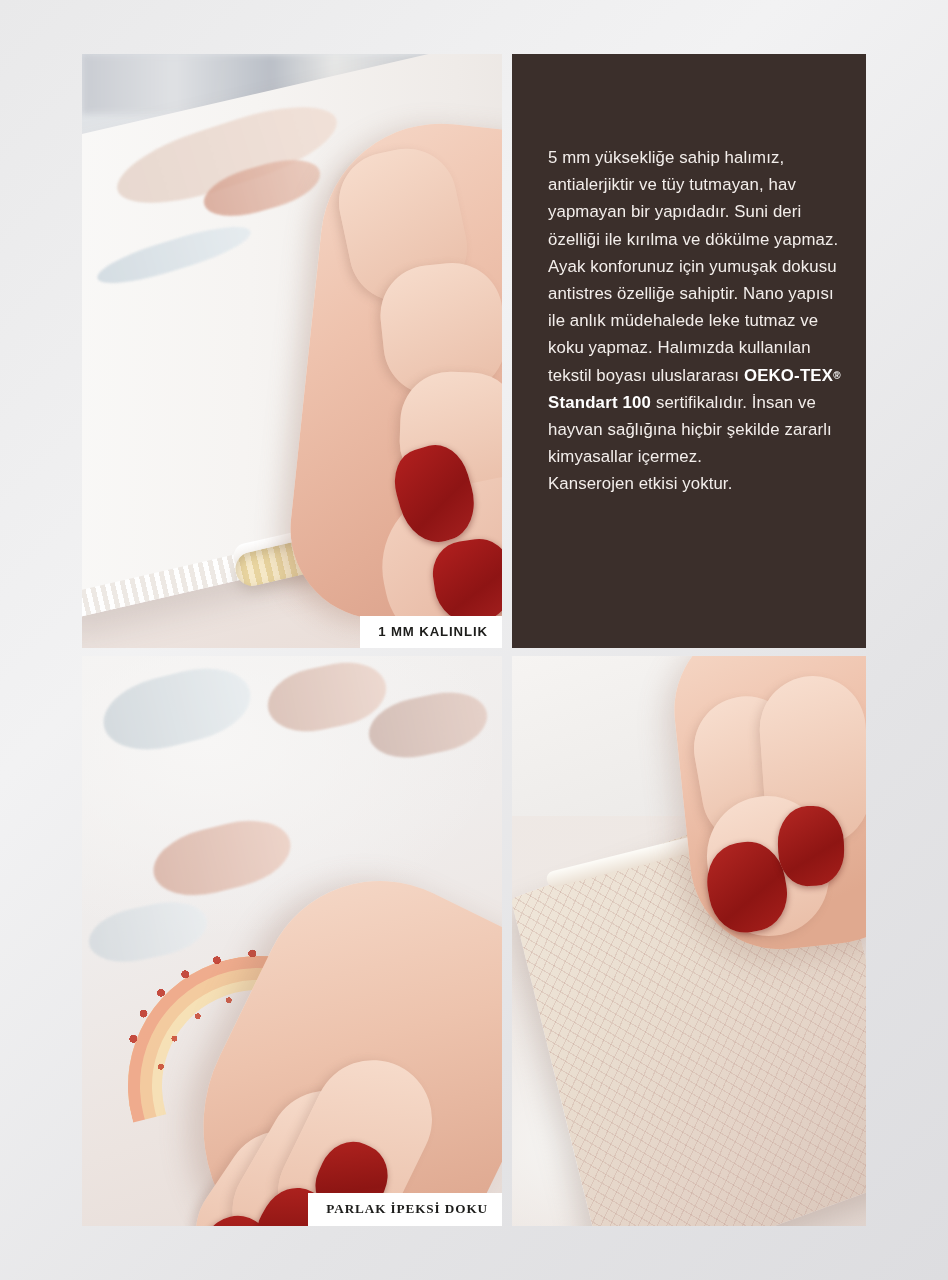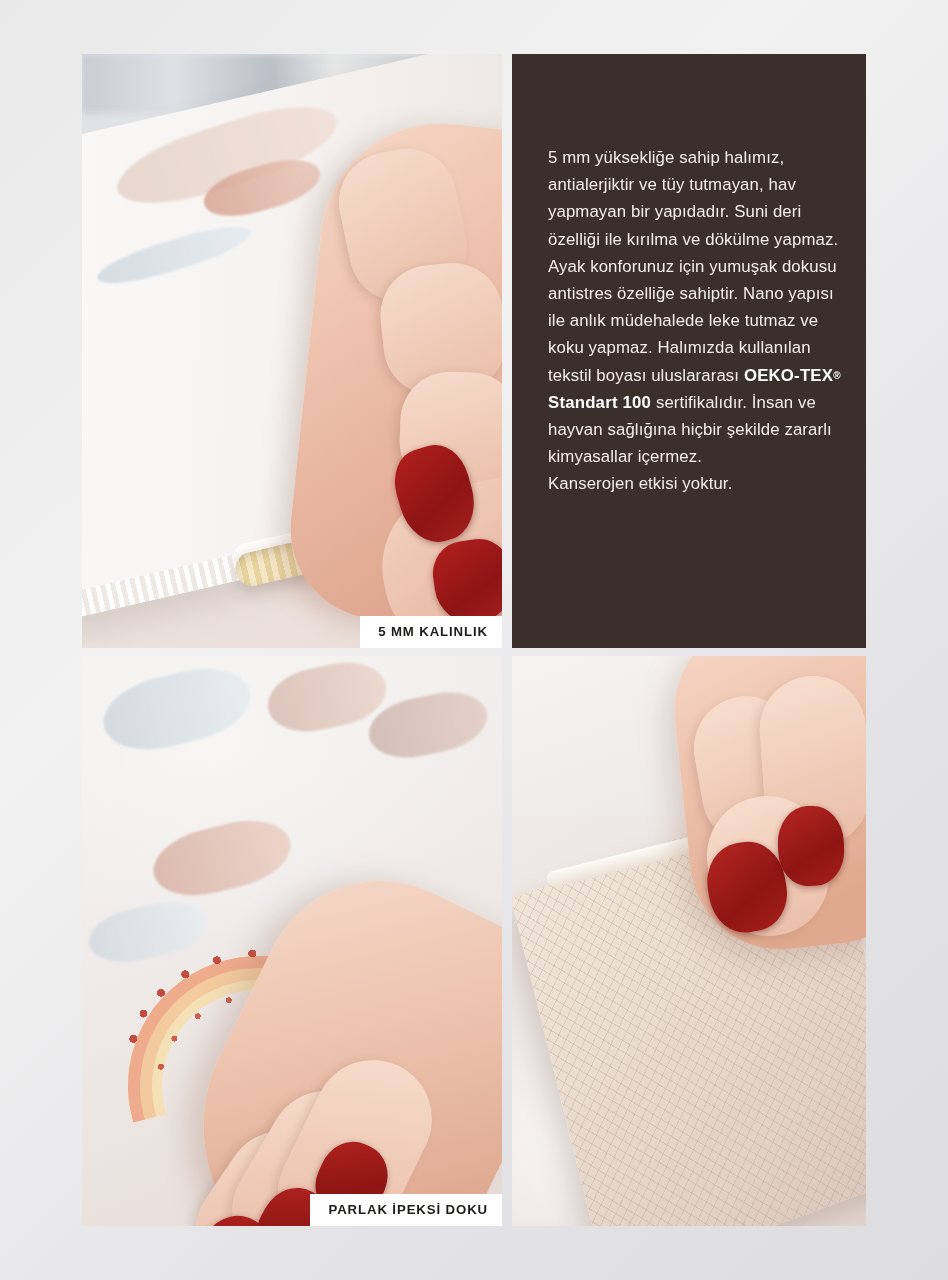--- a/index.html
+++ b/index.html
@@ -168,20 +168,21 @@
     color: #f3eeeb;
   }
   .p2 .copy b { font-weight: 700; color: #ffffff; letter-spacing: .2px; }
   .p2 .copy .reg { font-size: 10px; vertical-align: 2px; }
 
   
   .p3 {
     background:
       radial-gradient(ellipse 420px 280px at 30% 15%, #f7f6f5 0%, rgba(247,246,245,0) 70%),
       linear-gradient(160deg, #f3f2f1 0%, #efeceb 40%, #ece4e0 70%, #e6dbd6 100%);
+    font-family: Liberation Serif, serif;
   }
   .p3 .blob {
     position: absolute;
     border-radius: 50%/62%;
     filter: blur(1.2px);
   }
   .p3 .b1 { left: 20px;  top: 18px;  width: 150px; height: 70px;  background: linear-gradient(90deg,#cdd5da,#e6ecef); transform: rotate(-14deg); opacity:.8;}
   .p3 .b2 { left: 185px; top: 10px;  width: 120px; height: 62px;  background: linear-gradient(90deg,#d8bdb2,#ecd5cb); transform: rotate(-12deg); opacity:.85;}
   .p3 .b3 { left: 286px; top: 40px;  width: 120px; height: 58px;  background: linear-gradient(90deg,#cdb4ab,#e3cac0); transform: rotate(-12deg); opacity:.8;}
   .p3 .b4 { left: 70px;  top: 170px; width: 140px; height: 64px;  background: linear-gradient(90deg,#d9b3a5,#eccfc3); transform: rotate(-14deg); opacity:.85;}
@@ -355,21 +356,21 @@
       <div class="shape-c"></div>
       <div class="edge-top"></div>
       <div class="edge"></div>
       <div class="hand"></div>
       <div class="finger f1"></div>
       <div class="finger f2"></div>
       <div class="finger f3"></div>
       <div class="thumb"></div>
       <div class="nail n1"></div>
       <div class="nail n2"></div>
-      <div class="caption">5 MM KALINLIK</div>
+      <div class="caption">1 MM KALINLIK</div>
     </div>
 
     <div class="panel p2">
       <div class="copy">
         <span>5 mm yüksekliğe sahip halımız, antialerjiktir ve tüy tutmayan, hav yapmayan bir yapıdadır. Suni deri özelliği ile kırılma ve dökülme yapmaz. Ayak konforunuz için yumuşak dokusu antistres özelliğe sahiptir. Nano yapısı ile anlık müdehalede leke tutmaz ve koku yapmaz. Halımızda kullanılan tekstil boyası uluslararası </span><b>OEKO-TEX</b><b class="reg">®</b><br><b>Standart 100</b><span> sertifikalıdır. İnsan ve hayvan sağlığına hiçbir şekilde zararlı kimyasallar içermez.</span><br><span>Kanserojen etkisi yoktur.</span>
       </div>
     </div>
 
     <div class="panel p3">
       <div class="blob b1"></div>

